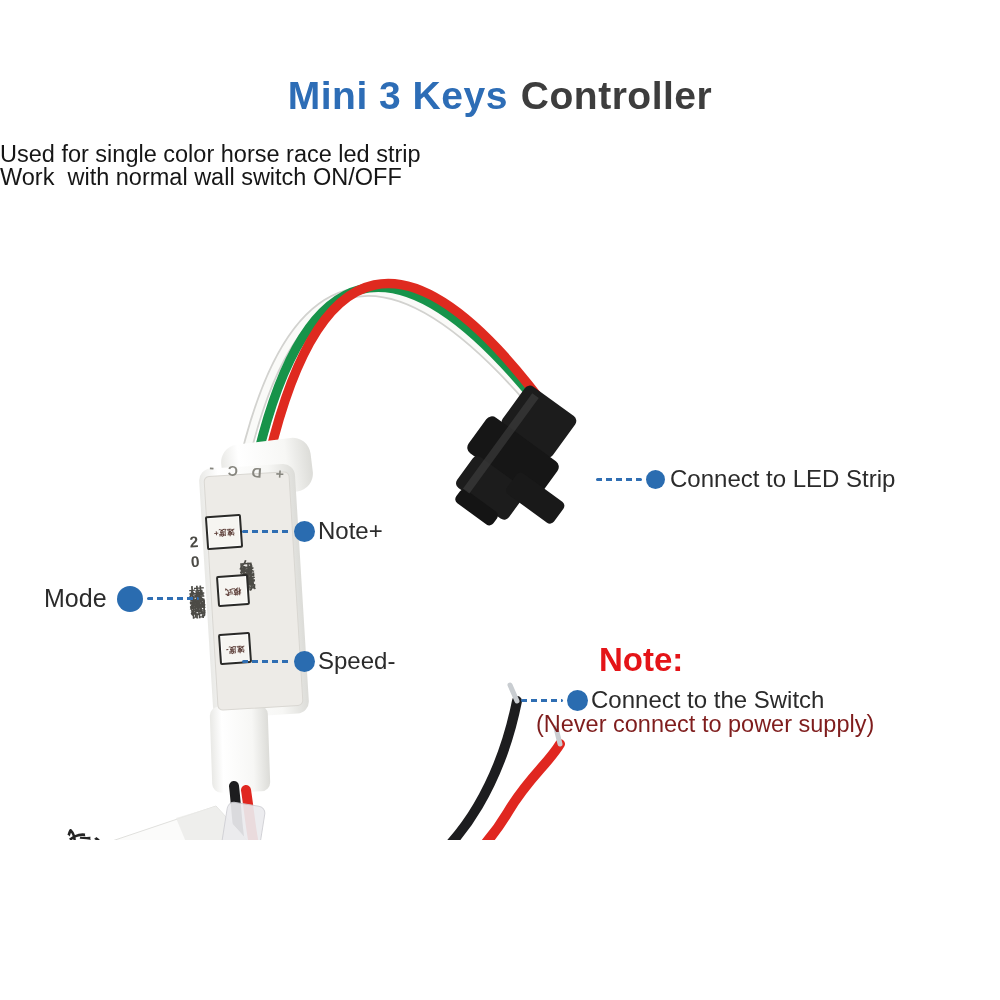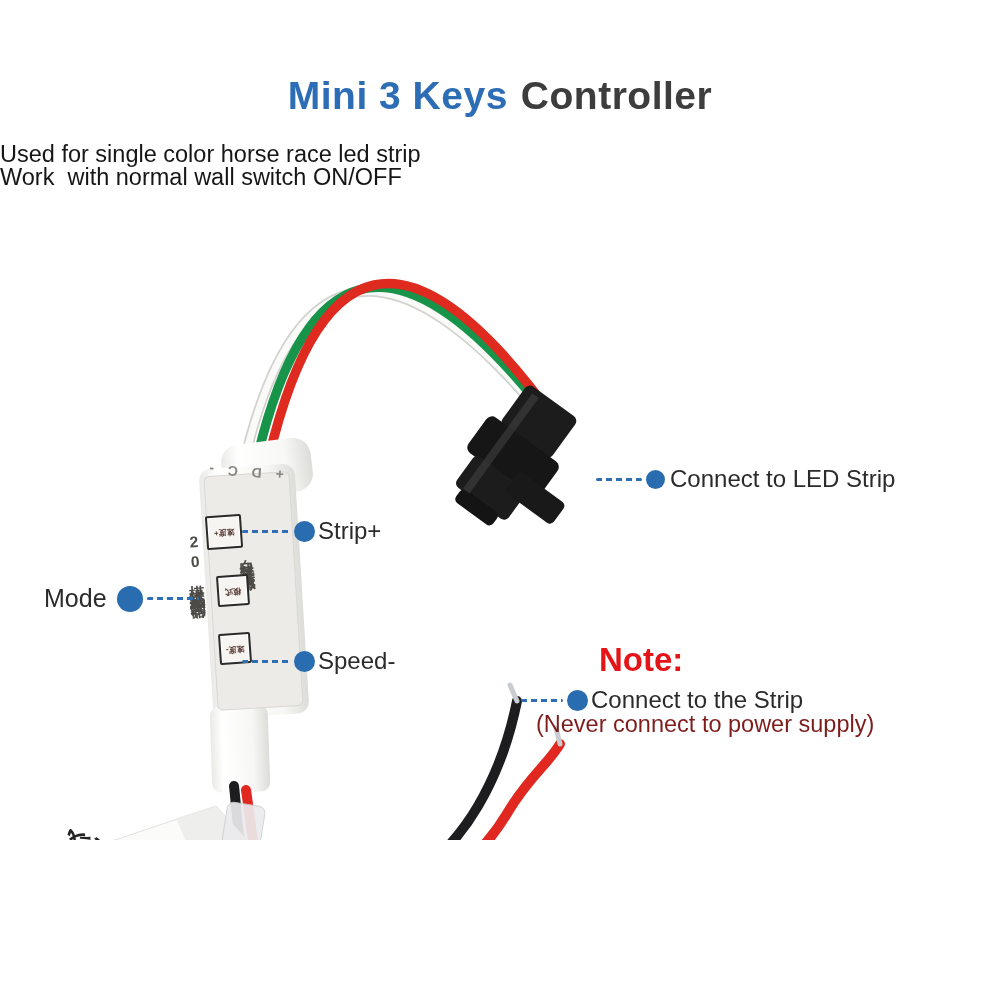--- a/index.html
+++ b/index.html
@@ -140,38 +140,38 @@
 
   <div class="abs callout" style="left:596px;top:465px;">
     <div class="dash" style="width:46px;"></div>
     <div class="dot d19"></div>
     <div class="lbl">Connect to LED Strip</div>
   </div>
 
   <div class="abs callout" style="left:242px;top:517px;">
     <div class="dash" style="width:48px;"></div>
     <div class="dot d21"></div>
-    <div class="lbl">Strip+</div>
+    <div class="lbl">Note+</div>
   </div>
 
   <div class="abs callout" style="left:44px;top:584px;">
     <div class="lbl" style="font-size:25px;">Mode</div>
     <div class="dot d26"></div>
     <div class="dash" style="width:52px;"></div>
   </div>
 
   <div class="abs callout" style="left:242px;top:647px;">
     <div class="dash" style="width:48px;"></div>
     <div class="dot d21"></div>
     <div class="lbl">Speed-</div>
   </div>
 
   <div class="abs note-title" style="left:599px;top:641px;">Note:</div>
 
   <div class="abs callout" style="left:521px;top:686px;">
     <div class="dash" style="width:42px;"></div>
     <div class="dot d21"></div>
-    <div class="lbl">Connect to the Strip</div>
+    <div class="lbl">Connect to the Switch</div>
   </div>
 
   <div class="abs note-line2" style="left:536px;top:711px;">(Never connect to power supply)</div>
 
 </div>
 
 </body></html>

